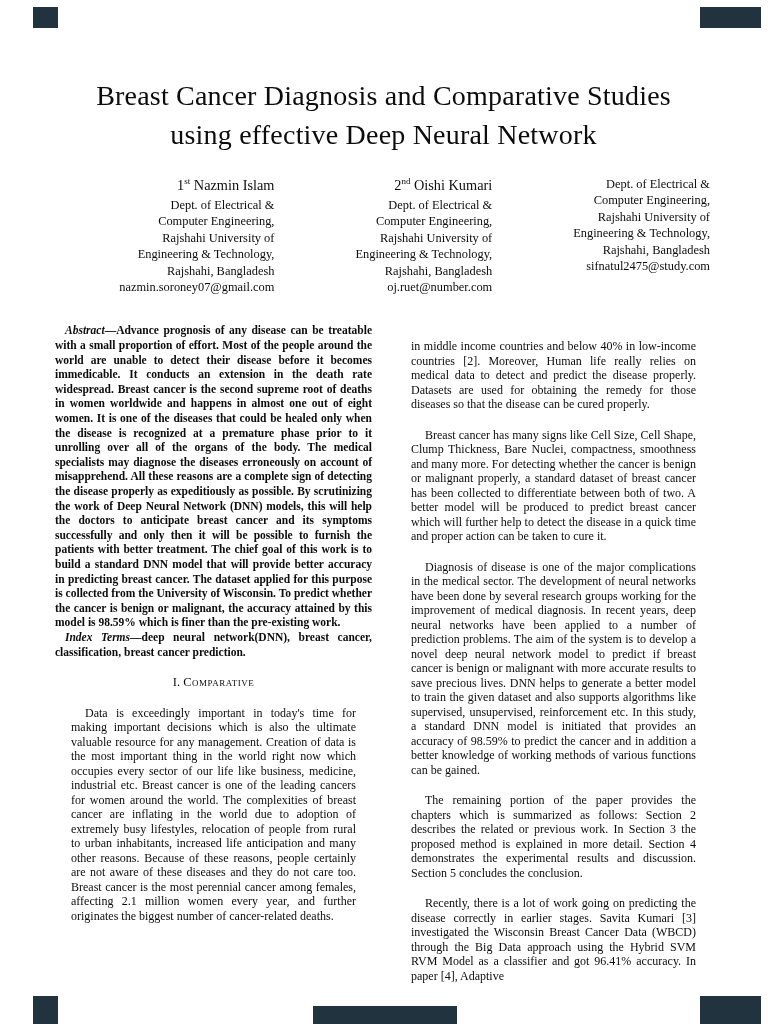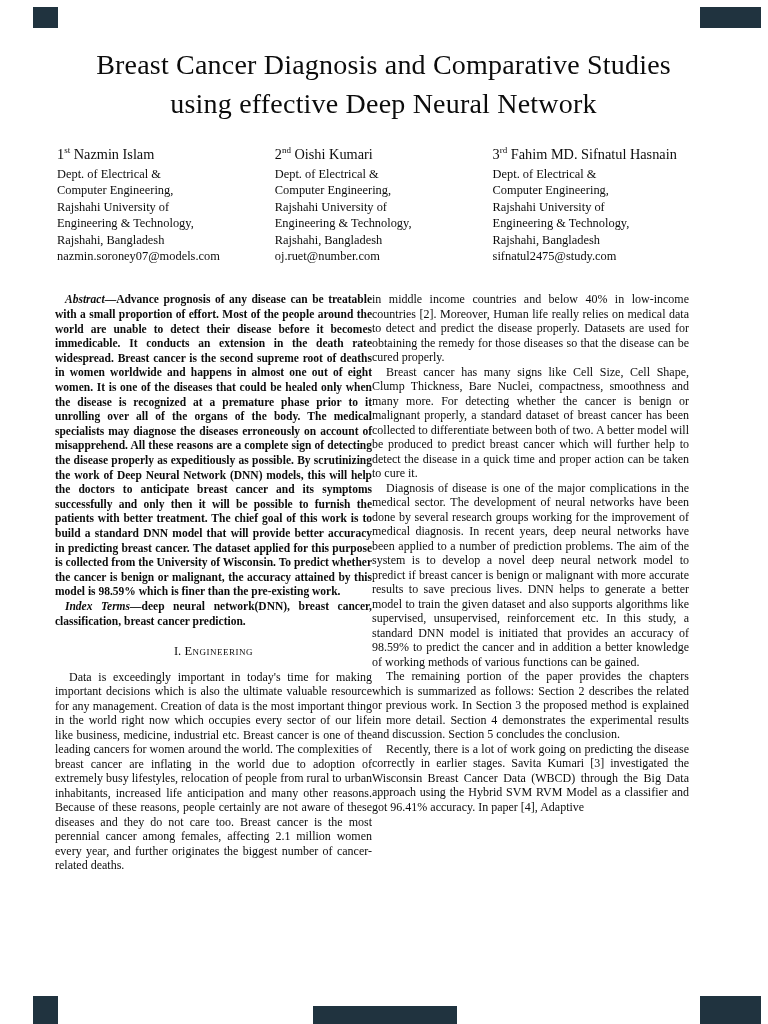--- a/index.html
+++ b/index.html
@@ -16,48 +16,49 @@
   .corner.tl { left: 33px;  top: 7px;    width: 25px;  height: 21px; }
   .corner.tr { left: 700px; top: 7px;    width: 61px;  height: 21px; }
   .corner.bl { left: 33px;  top: 996px;  width: 25px;  height: 28px; }
   .corner.br { left: 700px; top: 996px;  width: 61px;  height: 28px; }
   .corner.bc { left: 313px; top: 1006px; width: 144px; height: 18px; }
 
   .page {
     position: absolute; left: 0; top: 0;
     width: 768px; height: 728px;
     box-sizing: border-box;
-    padding: 45px 56px 0 55px;
+    padding: 76px 56px 0 55px;
   }
   .title {
     margin: 0 0 22px 0;
     text-align: center;
     font-weight: 400;
     font-size: 28px;
     line-height: 39px;
     letter-spacing: 0.2px;
   }
   .title span { display: block; }
 
   .authors {
     display: flex;
     justify-content: space-between;
     margin: 0 2px;
   }
   .author {
     width: 33.3%;
-    text-align: left;
+    text-align: right;
     font-size: 12.4px;
     line-height: 16.4px;
   }
   .author .name { font-size: 14.3px; line-height: 18px; margin-bottom: 3px; }
   .author sup { font-size: 9px; line-height: 0; }
 
   .columns {
     display: flex;
+    gap: 23px;
     margin-top: 28px;
   }
   .col {
     width: 317px;
     text-align: justify;
     font-size: 12px;
     line-height: 14.5px;
   }
   .abstract, .index-terms {
     font-weight: bold;
@@ -68,21 +69,21 @@
   }
   .lead { font-style: italic; }
   .section-heading {
     text-align: center;
     font-size: 12.6px;
     margin: 16px 0 11px 0;
     text-indent: 0;
     font-weight: 400;
   }
   .section-heading .sc { font-variant: small-caps; letter-spacing: 0.5px; }
-  p.body { margin: 0; text-indent: 14px; }
+  p.body { margin: 16px; text-indent: 14px; }
   p.cont { text-indent: 0; }
 </style>
 </head>
 <body>
 
 <div class="corner tl"></div>
 <div class="corner tr"></div>
 <div class="corner bl"></div>
 <div class="corner br"></div>
 <div class="corner bc"></div>
@@ -95,49 +96,48 @@
   </h1>
 
   <div class="authors">
     <div class="author">
       <div class="name"><span>1</span><sup>st</sup><span> Nazmin Islam</span></div>
       <div>Dept. of Electrical &amp;</div>
       <div>Computer Engineering,</div>
       <div>Rajshahi University of</div>
       <div>Engineering &amp; Technology,</div>
       <div>Rajshahi, Bangladesh</div>
-      <div>nazmin.soroney07@models.com</div>
+      <div>nazmin.soroney07@gmail.com</div>
     </div>
     <div class="author">
       <div class="name"><span>2</span><sup>nd</sup><span> Oishi Kumari</span></div>
       <div>Dept. of Electrical &amp;</div>
       <div>Computer Engineering,</div>
       <div>Rajshahi University of</div>
       <div>Engineering &amp; Technology,</div>
       <div>Rajshahi, Bangladesh</div>
       <div>oj.ruet@number.com</div>
     </div>
     <div class="author">
-      <div class="name"><span>3</span><sup>rd</sup><span> Fahim MD. Sifnatul Hasnain</span></div>
       <div>Dept. of Electrical &amp;</div>
       <div>Computer Engineering,</div>
       <div>Rajshahi University of</div>
       <div>Engineering &amp; Technology,</div>
       <div>Rajshahi, Bangladesh</div>
       <div>sifnatul2475@study.com</div>
     </div>
   </div>
 
   <div class="columns">
 
     <div class="col">
       <p class="abstract"><span class="lead">Abstract</span><span>—</span><span>Advance prognosis of any disease can be treatable with a small proportion of effort. Most of the people around the world are unable to detect their disease before it becomes immedicable. It conducts an extension in the death rate widespread. Breast cancer is the second supreme root of deaths in women worldwide and happens in almost one out of eight women. It is one of the diseases that could be healed only when the disease is recognized at a premature phase prior to it unrolling over all of the organs of the body. The medical specialists may diagnose the diseases erroneously on account of misapprehend. All these reasons are a complete sign of detecting the disease properly as expeditiously as possible. By scrutinizing the work of Deep Neural Network (DNN) models, this will help the doctors to anticipate breast cancer and its symptoms successfully and only then it will be possible to furnish the patients with better treatment. The chief goal of this work is to build a standard DNN model that will provide better accuracy in predicting breast cancer. The dataset applied for this purpose is collected from the University of Wisconsin. To predict whether the cancer is benign or malignant, the accuracy attained by this model is 98.59% which is finer than the pre-existing work.</span></p>
       <p class="index-terms"><span class="lead">Index Terms</span><span>—</span><span>deep neural network(DNN), breast cancer, classification, breast cancer prediction.</span></p>
 
-      <div class="section-heading"><span>I.</span> <span class="sc">Engineering</span></div>
+      <div class="section-heading"><span>I.</span> <span class="sc">Comparative</span></div>
 
       <p class="body">Data is exceedingly important in today's time for making important decisions which is also the ultimate valuable resource for any management. Creation of data is the most important thing in the world right now which occupies every sector of our life like business, medicine, industrial etc. Breast cancer is one of the leading cancers for women around the world. The complexities of breast cancer are inflating in the world due to adoption of extremely busy lifestyles, relocation of people from rural to urban inhabitants, increased life anticipation and many other reasons. Because of these reasons, people certainly are not aware of these diseases and they do not care too. Breast cancer is the most perennial cancer among females, affecting 2.1 million women every year, and further originates the biggest number of cancer-related deaths.</p>
     </div>
 
     <div class="col">
       <p class="body cont">in middle income countries and below 40% in low-income countries [2]. Moreover, Human life really relies on medical data to detect and predict the disease properly. Datasets are used for obtaining the remedy for those diseases so that the disease can be cured properly.</p>
       <p class="body">Breast cancer has many signs like Cell Size, Cell Shape, Clump Thickness, Bare Nuclei, compactness, smoothness and many more. For detecting whether the cancer is benign or malignant properly, a standard dataset of breast cancer has been collected to differentiate between both of two. A better model will be produced to predict breast cancer which will further help to detect the disease in a quick time and proper action can be taken to cure it.</p>
       <p class="body">Diagnosis of disease is one of the major complications in the medical sector. The development of neural networks have been done by several research groups working for the improvement of medical diagnosis. In recent years, deep neural networks have been applied to a number of prediction problems. The aim of the system is to develop a novel deep neural network model to predict if breast cancer is benign or malignant with more accurate results to save precious lives. DNN helps to generate a better model to train the given dataset and also supports algorithms like supervised, unsupervised, reinforcement etc. In this study, a standard DNN model is initiated that provides an accuracy of 98.59% to predict the cancer and in addition a better knowledge of working methods of various functions can be gained.</p>
       <p class="body">The remaining portion of the paper provides the chapters which is summarized as follows: Section 2 describes the related or previous work. In Section 3 the proposed method is explained in more detail. Section 4 demonstrates the experimental results and discussion. Section 5 concludes the conclusion.</p>
 

